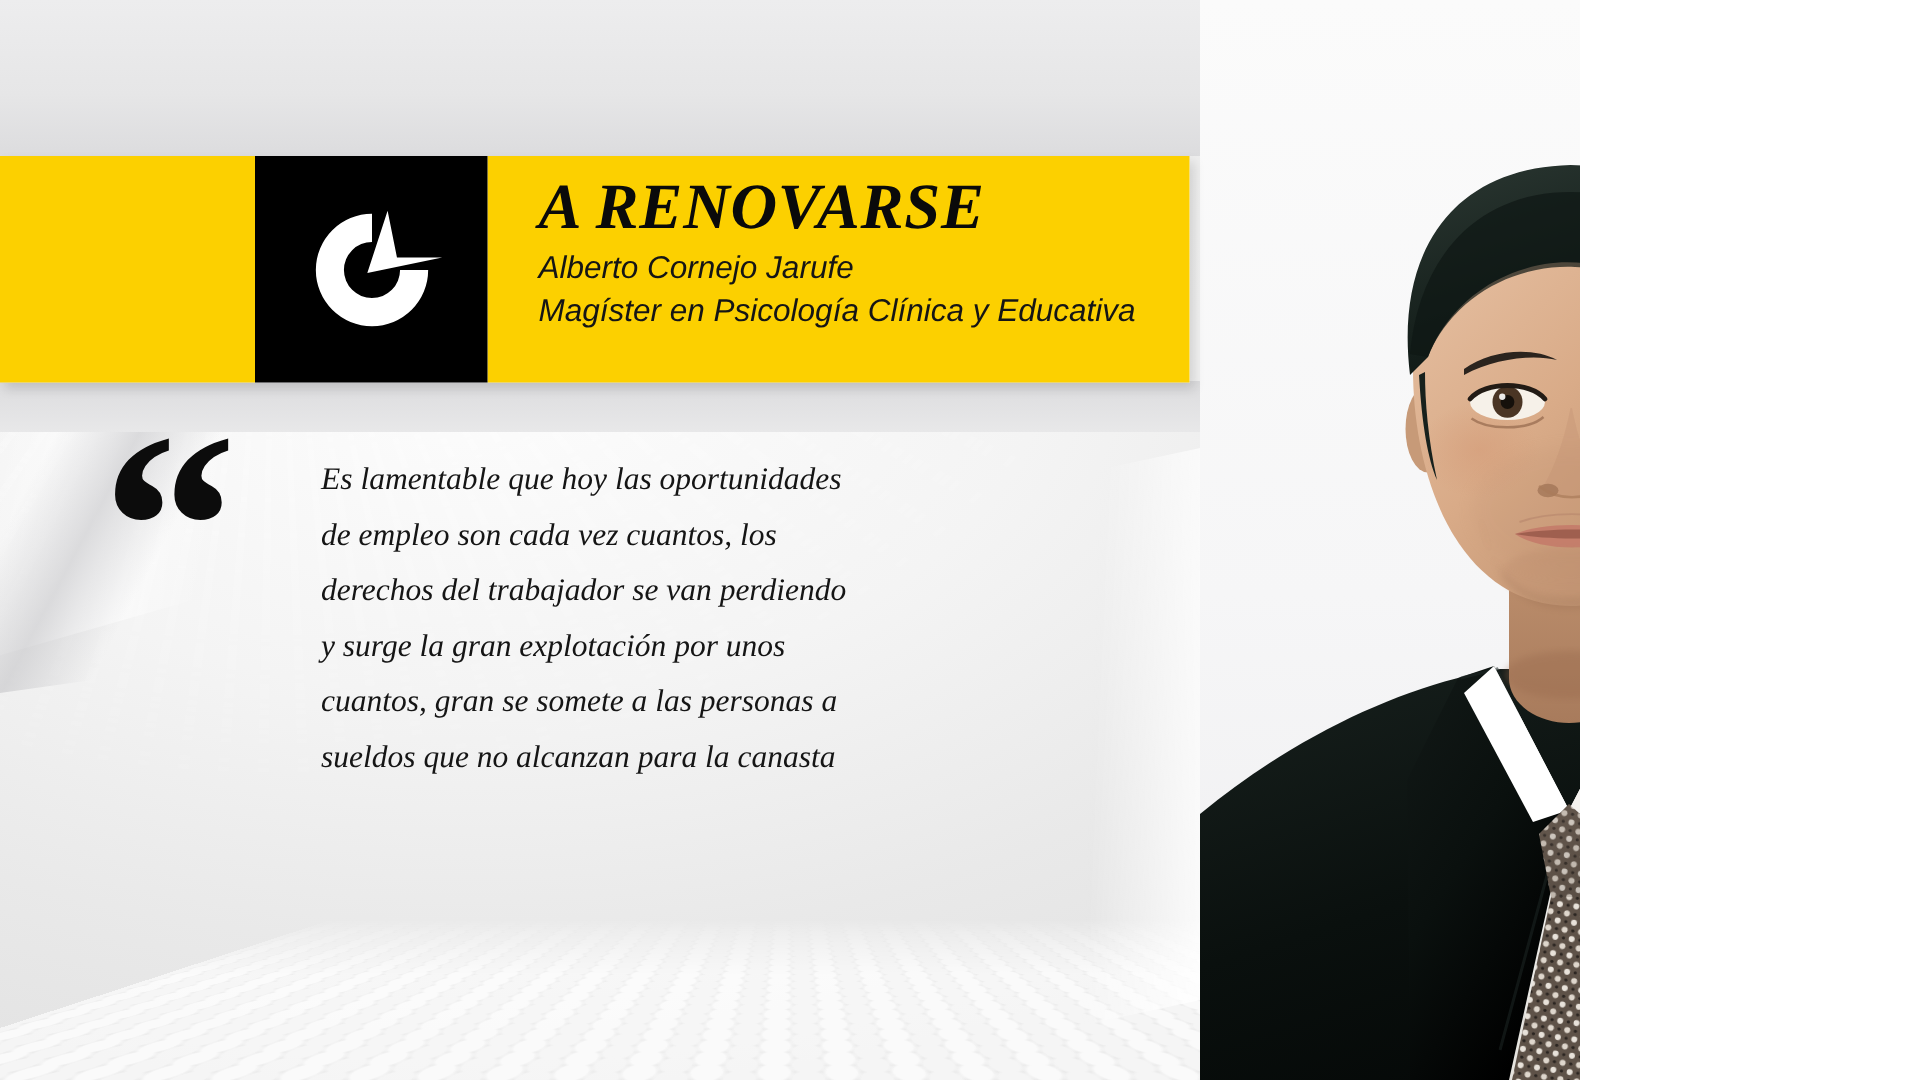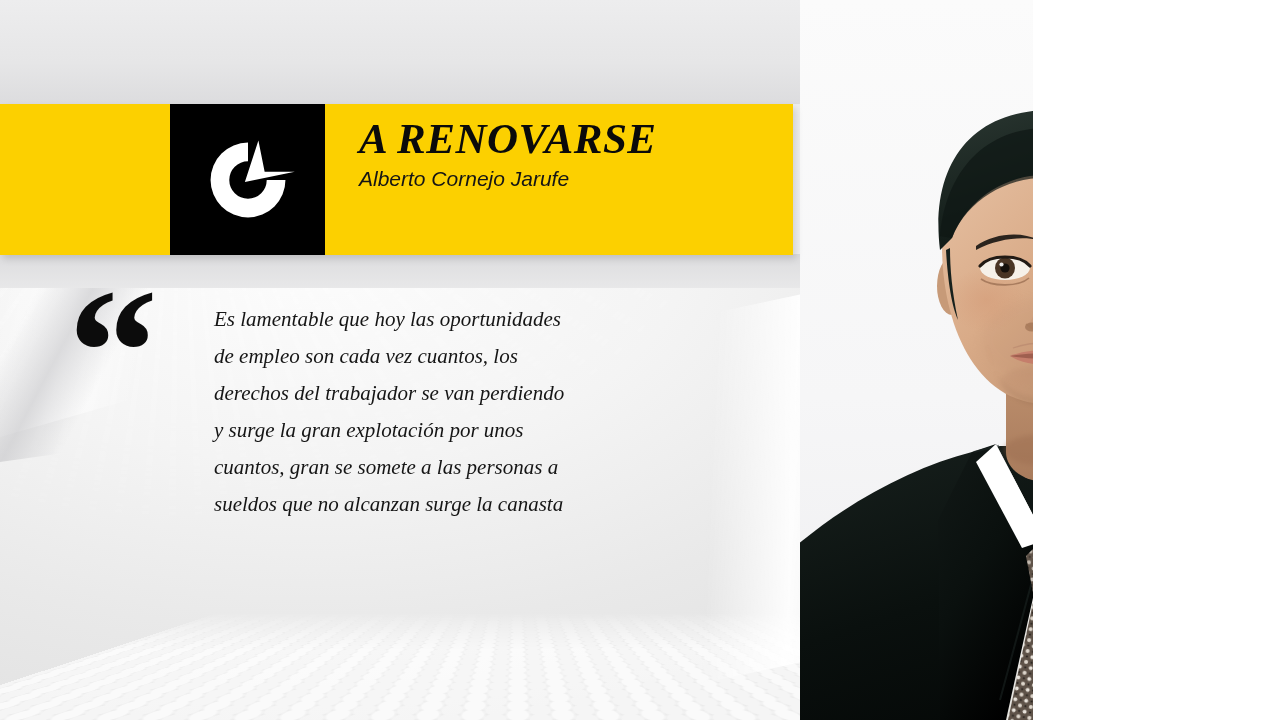--- a/index.html
+++ b/index.html
@@ -8,20 +8,21 @@
     padding: 0;
     background: #ffffff;
   }
   #stage {
     position: relative;
     width: 1033px;
     height: 720px;
     overflow: hidden;
     font-family: "Liberation Sans", sans-serif;
     background: #a3a3a3;
+    padding-left: 20px;
   }
 
   
   .bg-base {
     position: absolute;
     inset: 0;
     background:
       radial-gradient(ellipse 900px 520px at 30% 34%, #fdfdfd 0%, #f4f4f4 42%, #e9e9e9 74%, #e2e2e2 100%);
   }
   
@@ -353,26 +354,27 @@
                  A 36 36 0 1 0 86 50
                  L 68 50
                  A 18 18 0 1 1 50 32 Z" fill="#ffffff"></path>
         <path d="M 47 52 L 60 12 L 66 42 L 95 42 Z" fill="#ffffff"></path>
       </svg>
     </div>
 
     <div class="banner-right">
       <div class="banner-title">A RENOVARSE</div>
       <div class="banner-sub">Alberto Cornejo Jarufe</div>
+      <div class="banner-sub">Magíster en Psicología Clínica y Educativa</div>
     </div>
   </div>
 
   <div class="quote-mark">“</div>
   <div class="quote-body">
     <div class="quote-line">Es lamentable que hoy las oportunidades</div>
     <div class="quote-line">de empleo son cada vez cuantos, los</div>
     <div class="quote-line">derechos del trabajador se van perdiendo</div>
     <div class="quote-line">y surge la gran explotación por unos</div>
     <div class="quote-line">cuantos, gran se somete a las personas a</div>
-    <div class="quote-line">sueldos que no alcanzan surge la canasta</div>
+    <div class="quote-line">sueldos que no alcanzan para la canasta</div>
   </div>
 
 </div>
 
 </body></html>

